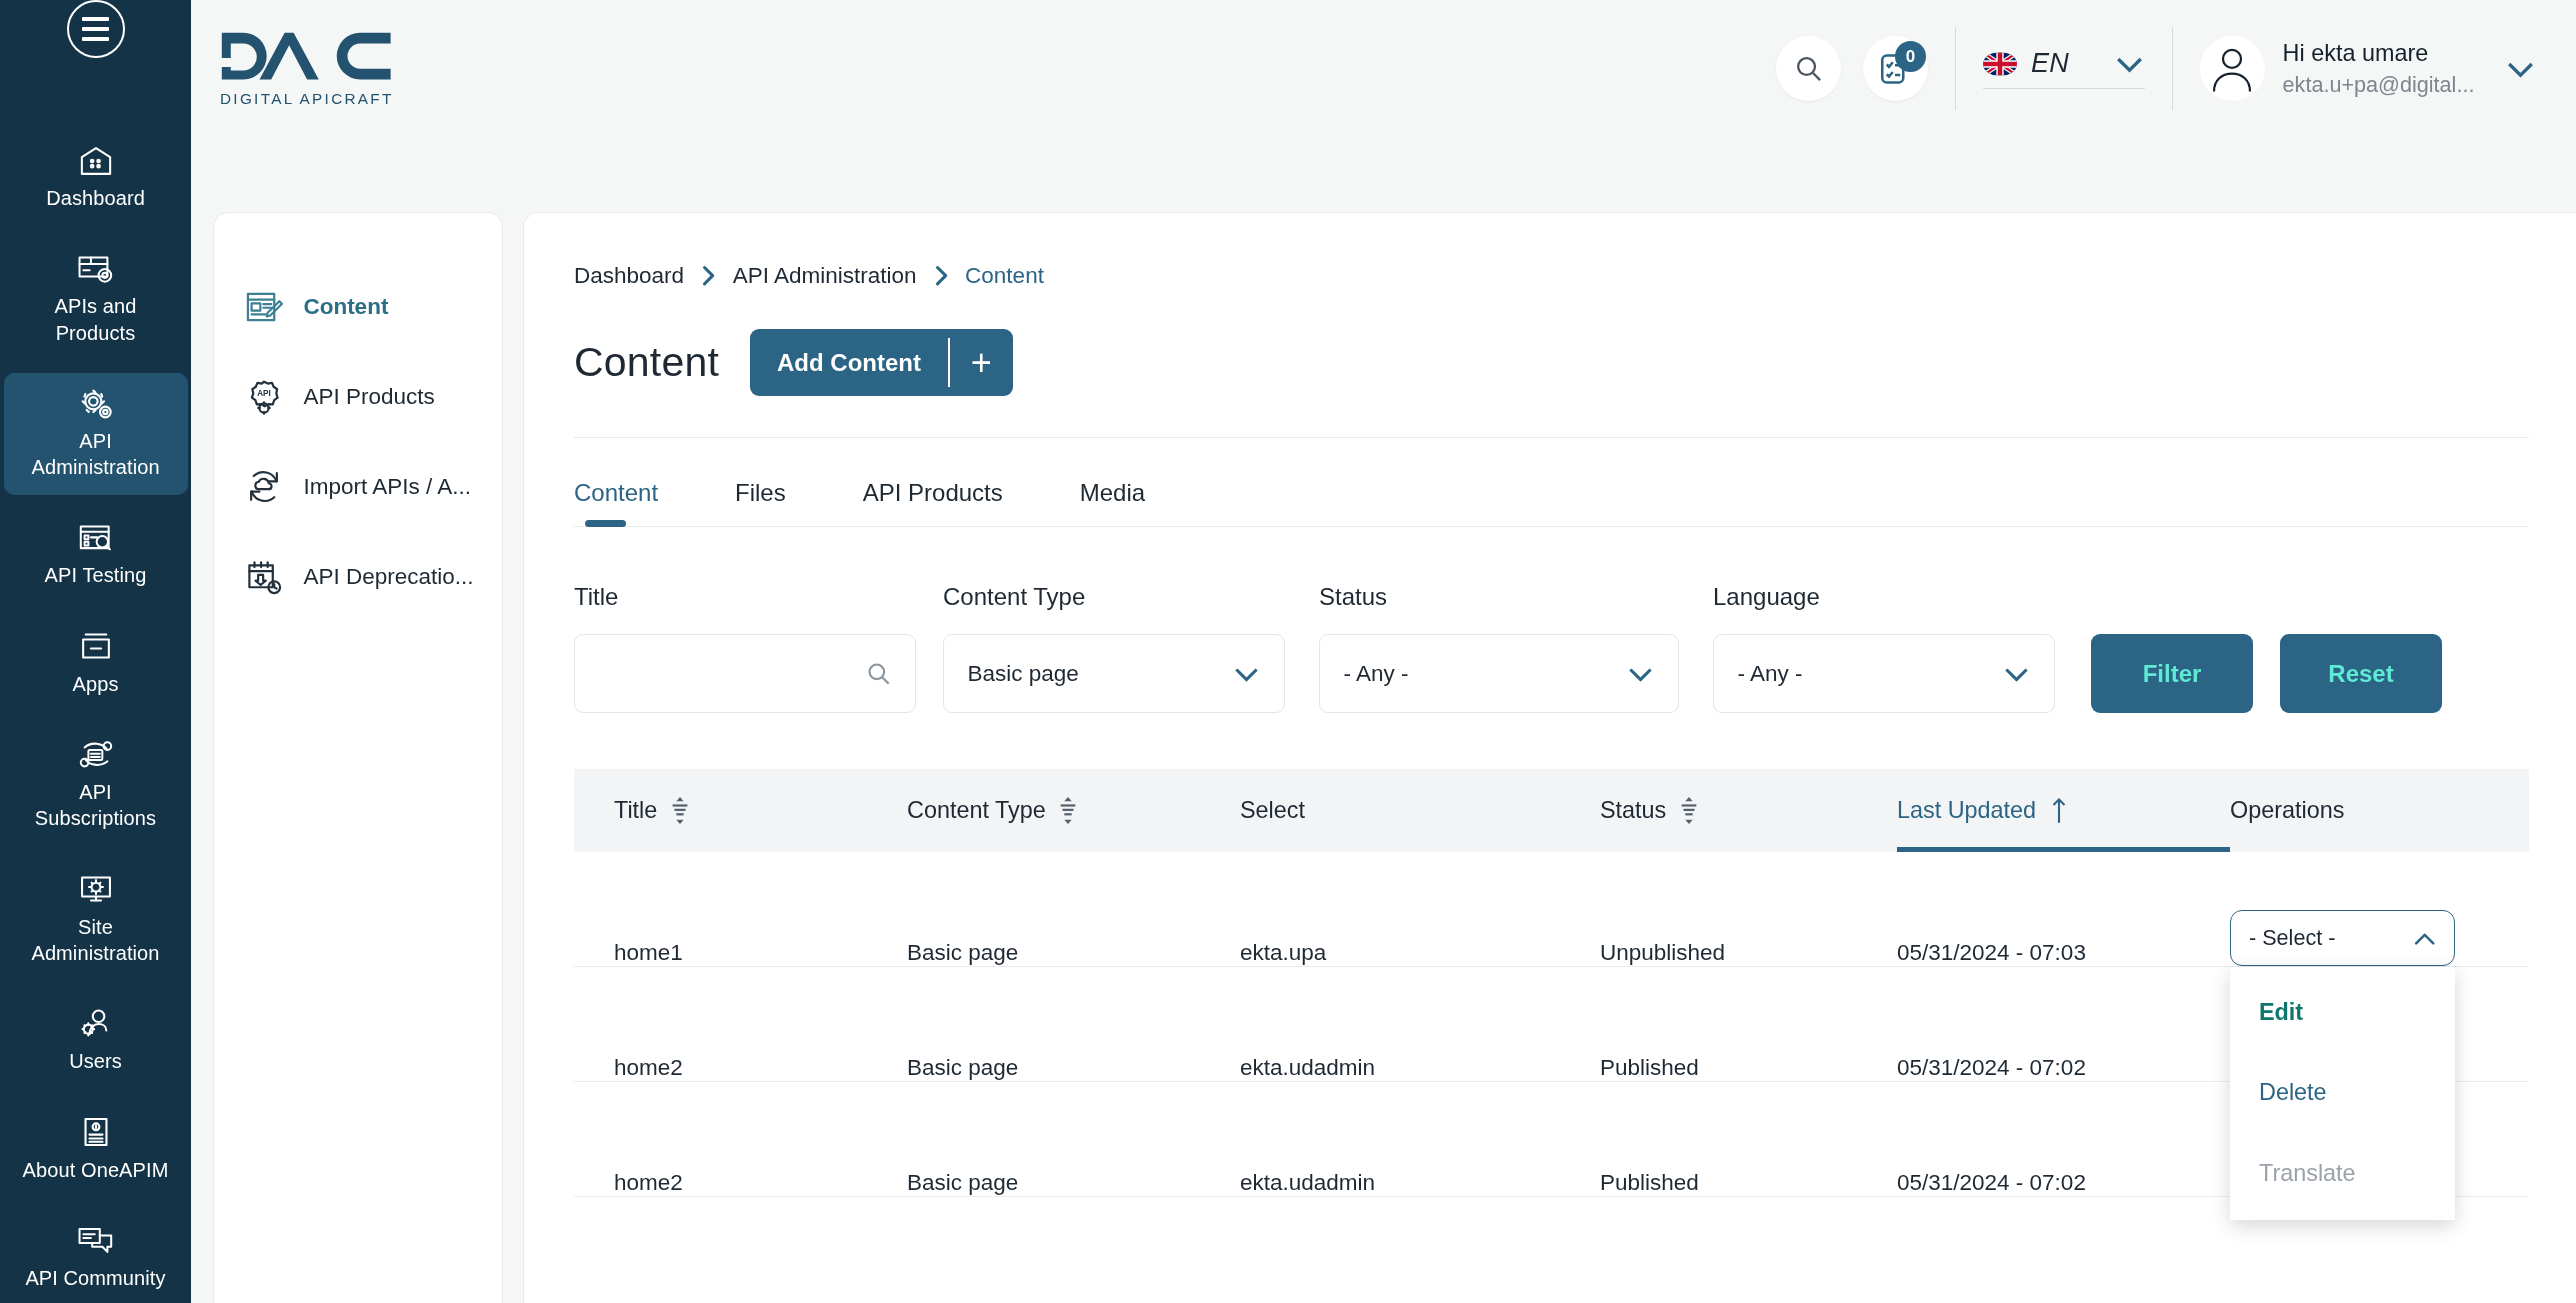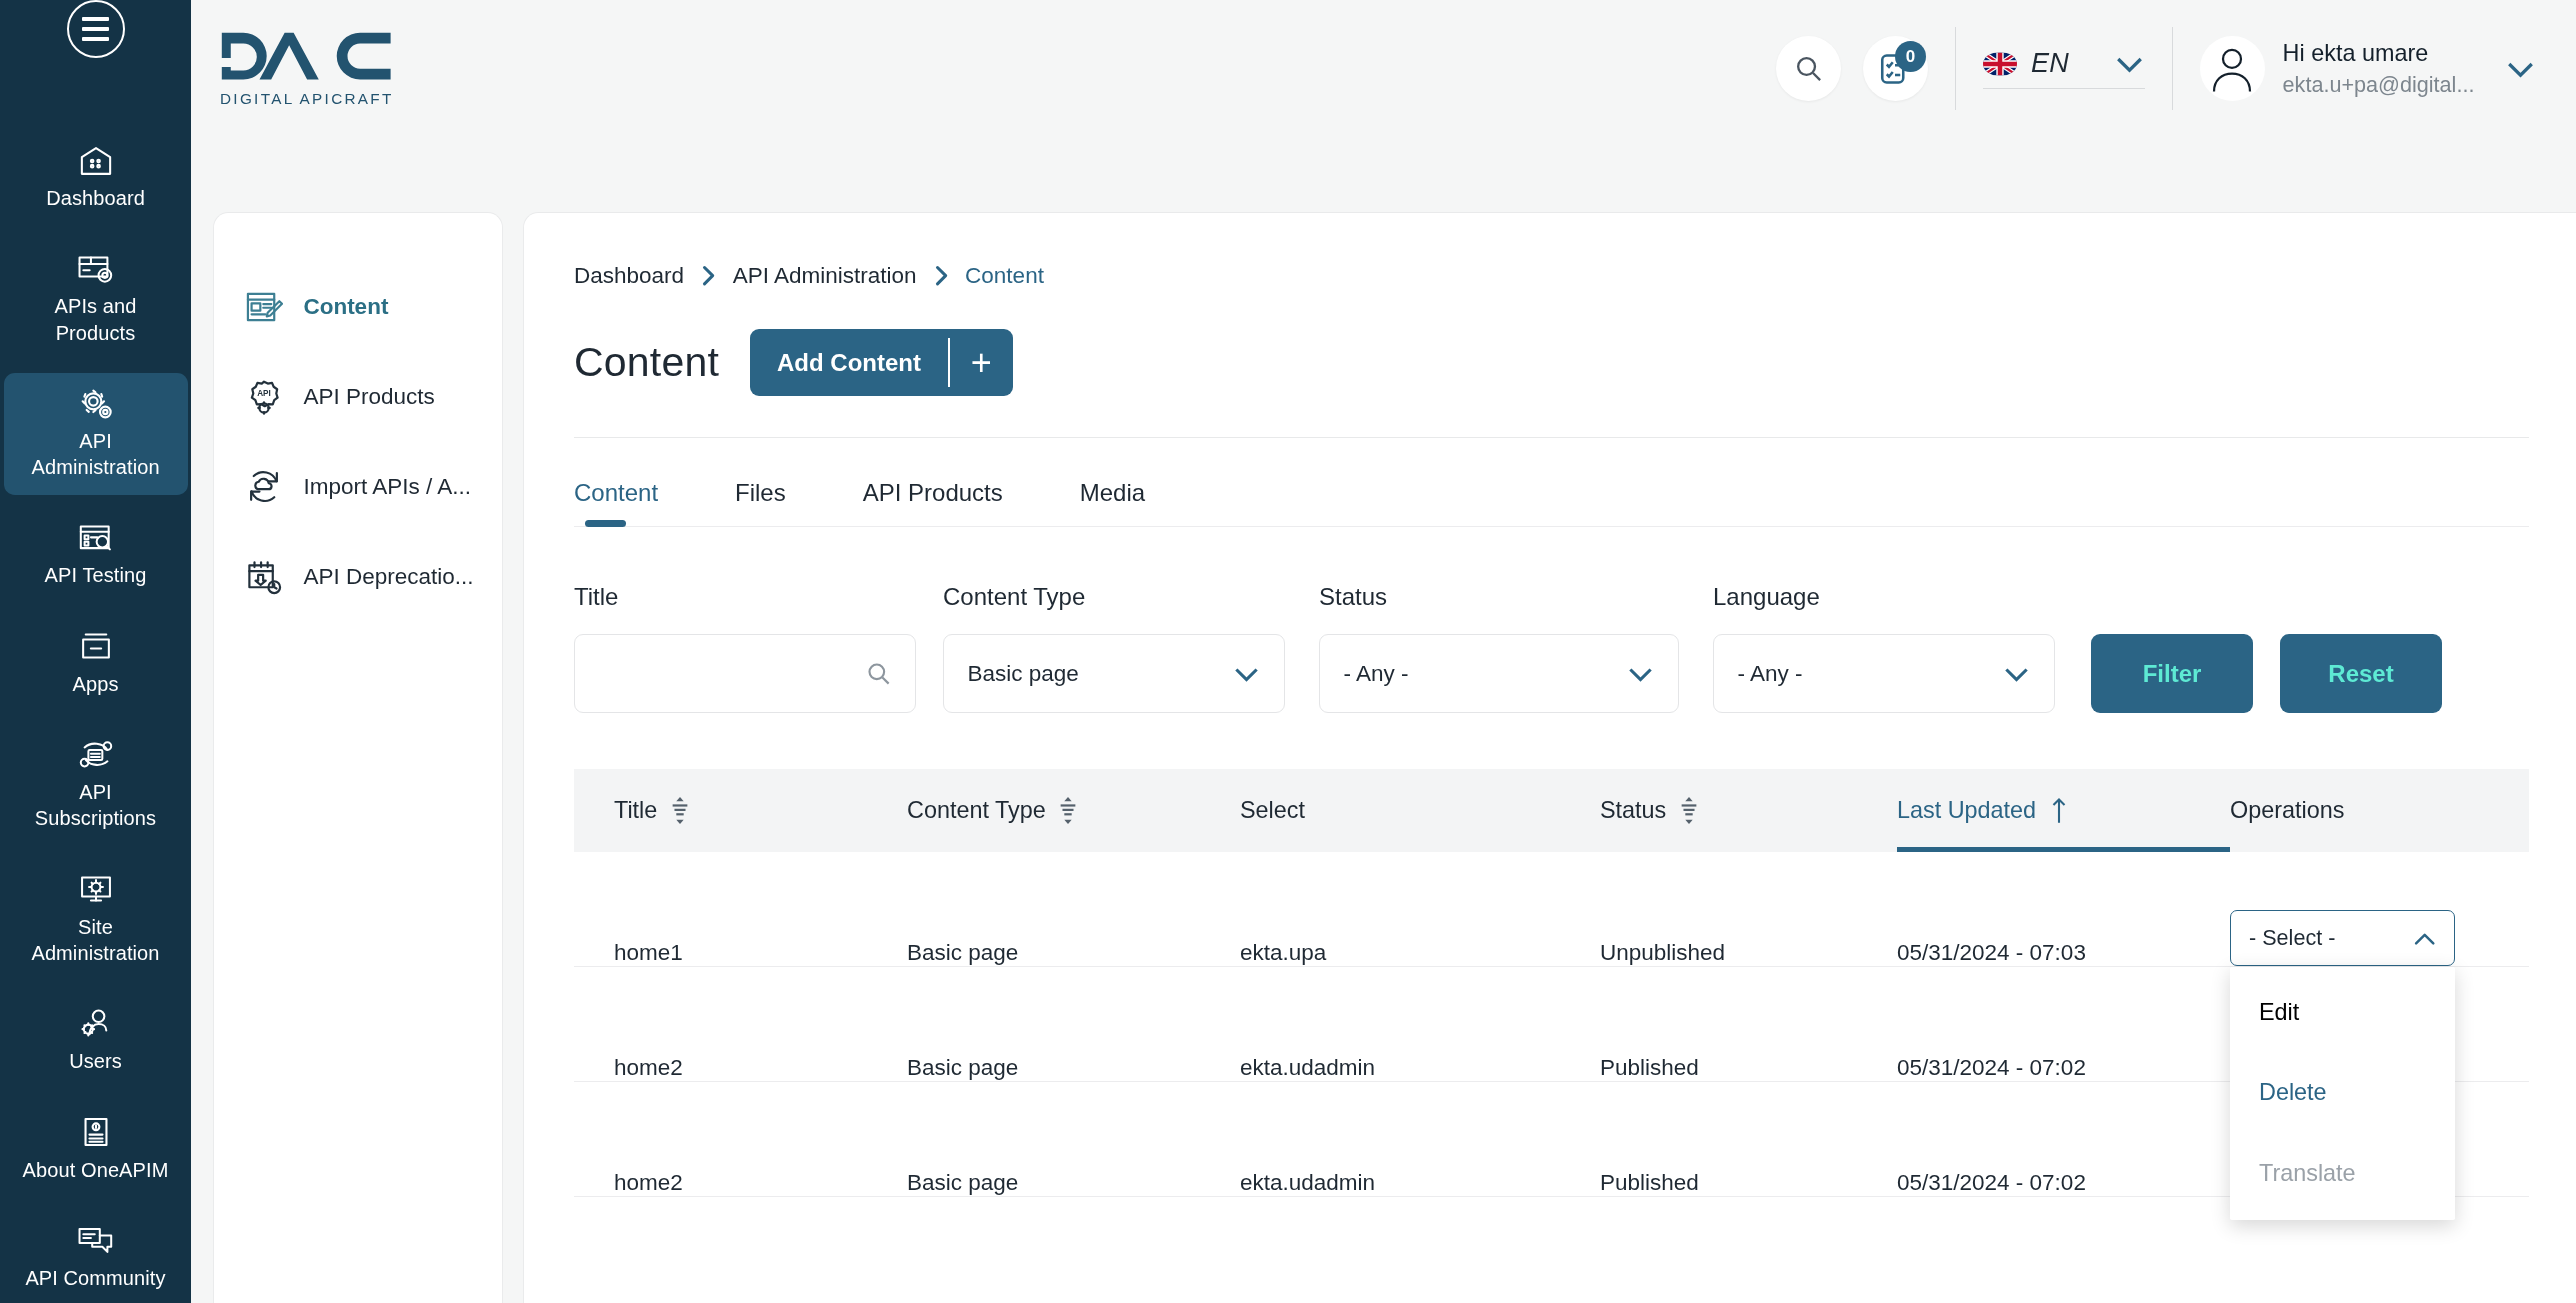--- a/index.html
+++ b/index.html
@@ -215,38 +215,38 @@
   .td { font-size: 22.5px; color:#1f2933; }
 
   .c1 { width: 333px; padding-left: 40px; }
   .c2 { width: 333px; }
   .c3 { width: 360px; }
   .c4 { width: 297px; }
   .c5 { width: 333px; }
   .c6 { width: 297px; }
 
   .opselect {
-    width: 225px; height: 56px; border:0.9px solid #d7d9db; border-radius: 7px;
+    width: 225px; height: 56px; border:0.9px solid #d7d9db; border-radius: 12px;
     background:#fff; display:flex; align-items:center; justify-content:space-between;
     padding: 0 18px; font-size: 21.6px; color:#1f2933; cursor:pointer;
   }
   .opselect.open { border-color:#2b6485; border-bottom-color:#2b6485; color:#1f2933; }
   .opselect .cv { color:#2b6485; display:flex; }
 
   .dropdown {
     position:absolute;
     width: 225px;
     background:#fff;
     box-shadow: 0 5.4px 20px rgba(0,0,0,.16);
     border-radius: 1.8px;
     z-index: 40;
     padding: 10.8px 0 12.6px 0;
   }
   .ditem { height: 68px; display:flex; align-items:center; padding-left: 29px; font-size:23.4px; cursor:pointer; }
-  .ditem.edit { color:#000000; }
+  .ditem.edit { color:#0f766e;font-weight:bold; }
   .ditem.disabled { color:#9aa1a8; cursor:default; }
   .ditem.delete { color:#2b6485; }
   .ditem + .ditem { margin-top: 12.6px; }
 </style>
 </head>
 <body>
 
 <div id="app">
 
   <nav class="rail">

